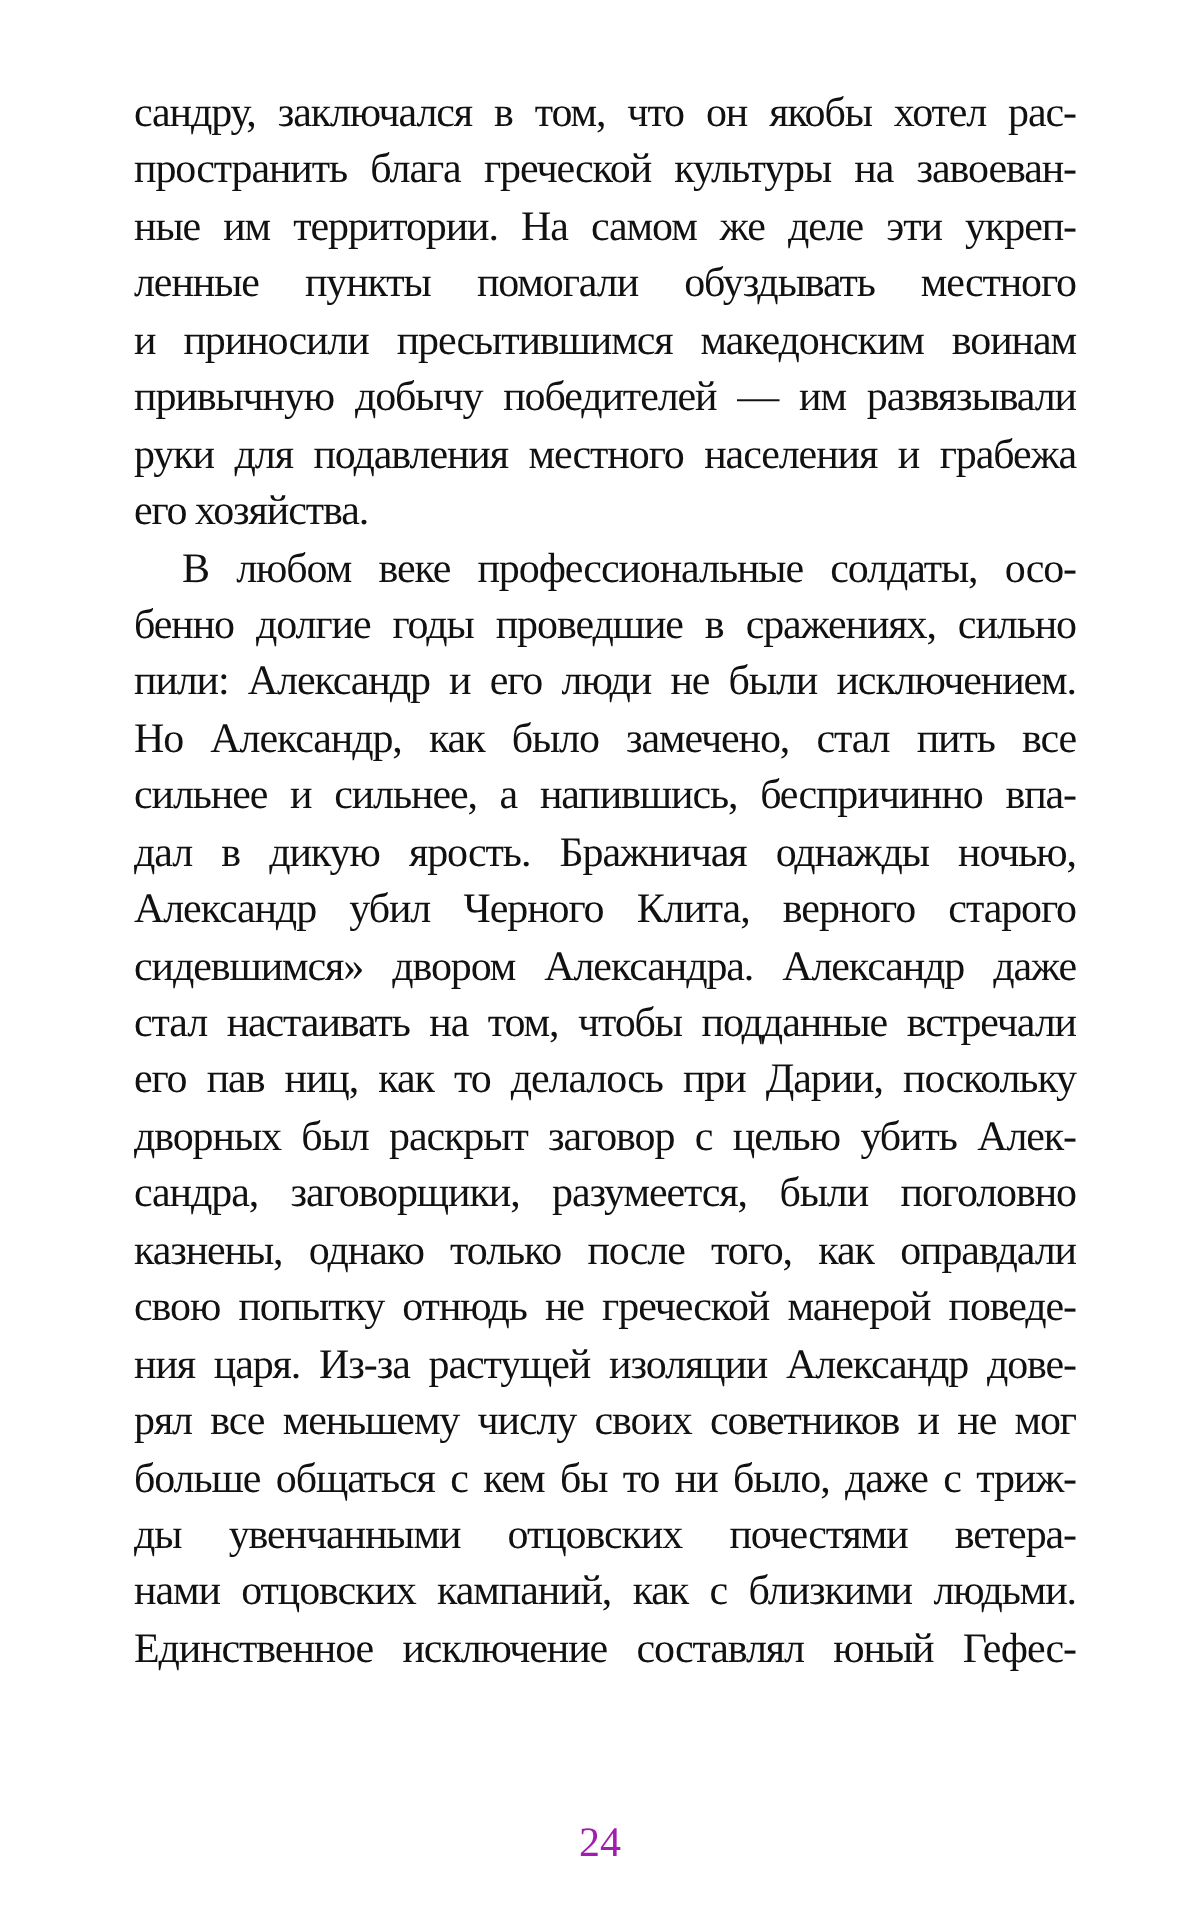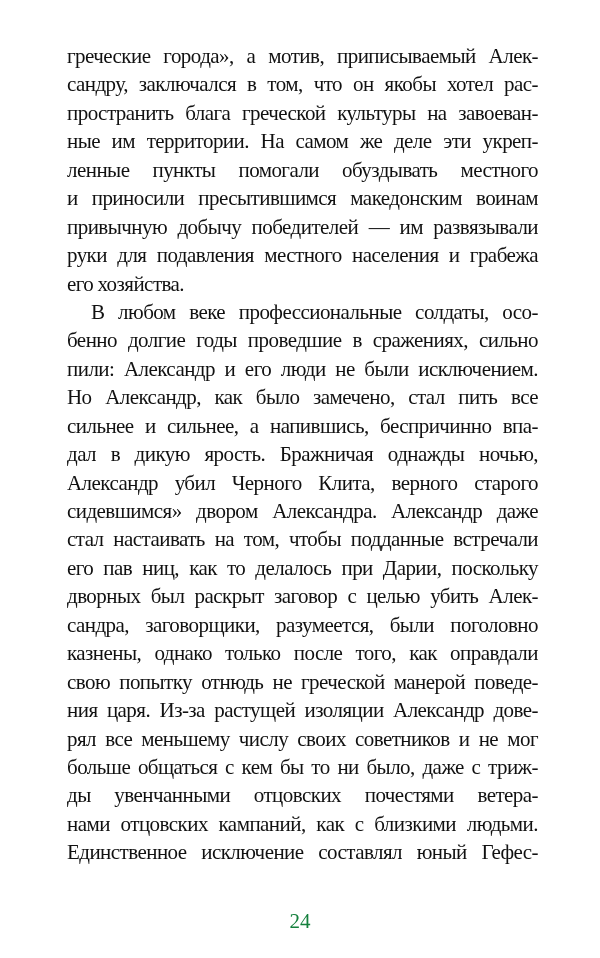--- a/index.html
+++ b/index.html
@@ -40,29 +40,28 @@
     padding-left: 24px;
   }
   .page-number {
     position: absolute;
     left: 0;
     width: 600px;
     top: 909px;
     text-align: center;
     font-family: "Liberation Serif", "DejaVu Serif", serif;
     font-size: 21px;
-    color: #15803d;
+    color: #a21caf;
   }
 </style>
 </head>
 <body>
 
 <div class="page">
   <div class="paragraph">
-    <span class="line">греческие города», а мотив, приписываемый Алек-</span>
     <span class="line">сандру, заключался в том, что он якобы хотел рас-</span>
     <span class="line">пространить блага греческой культуры на завоеван-</span>
     <span class="line">ные им территории. На самом же деле эти укреп-</span>
     <span class="line">ленные пункты помогали обуздывать местного</span>
     <span class="line">и приносили пресытившимся македонским воинам</span>
     <span class="line">привычную добычу победителей — им развязывали</span>
     <span class="line">руки для подавления местного населения и грабежа</span>
     <span class="line last">его хозяйства.</span>
   </div>
   <div class="paragraph">

